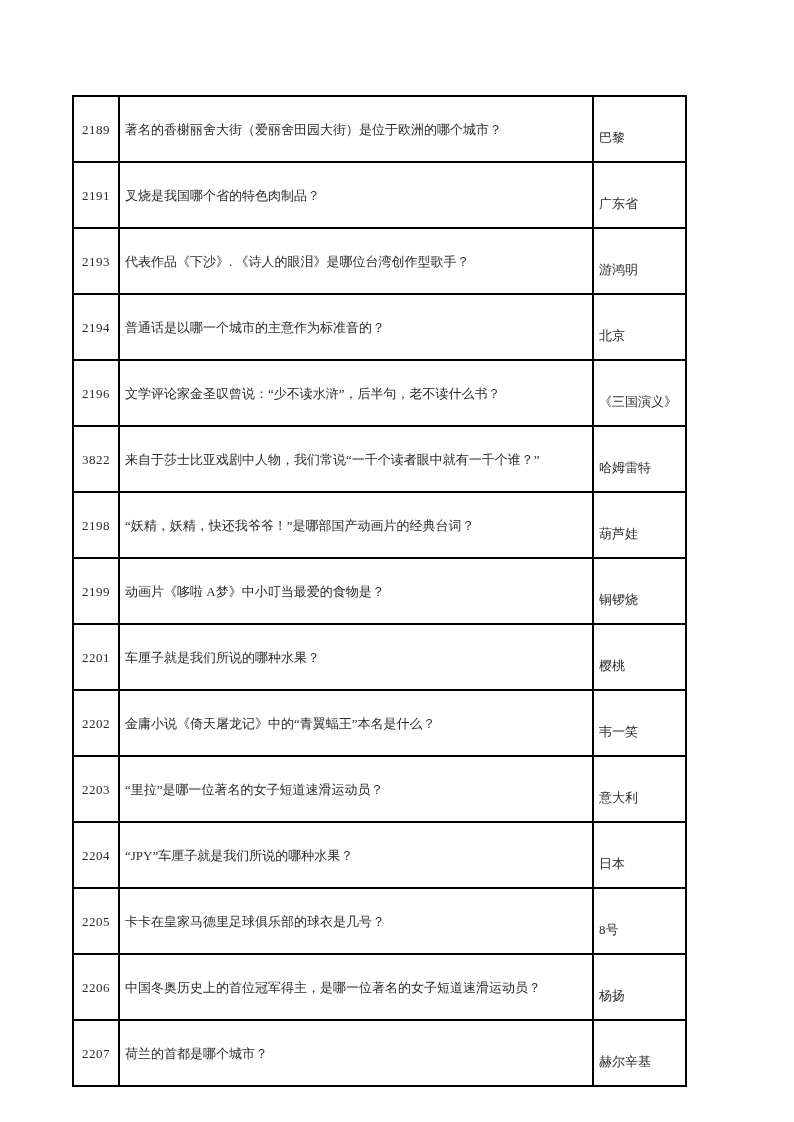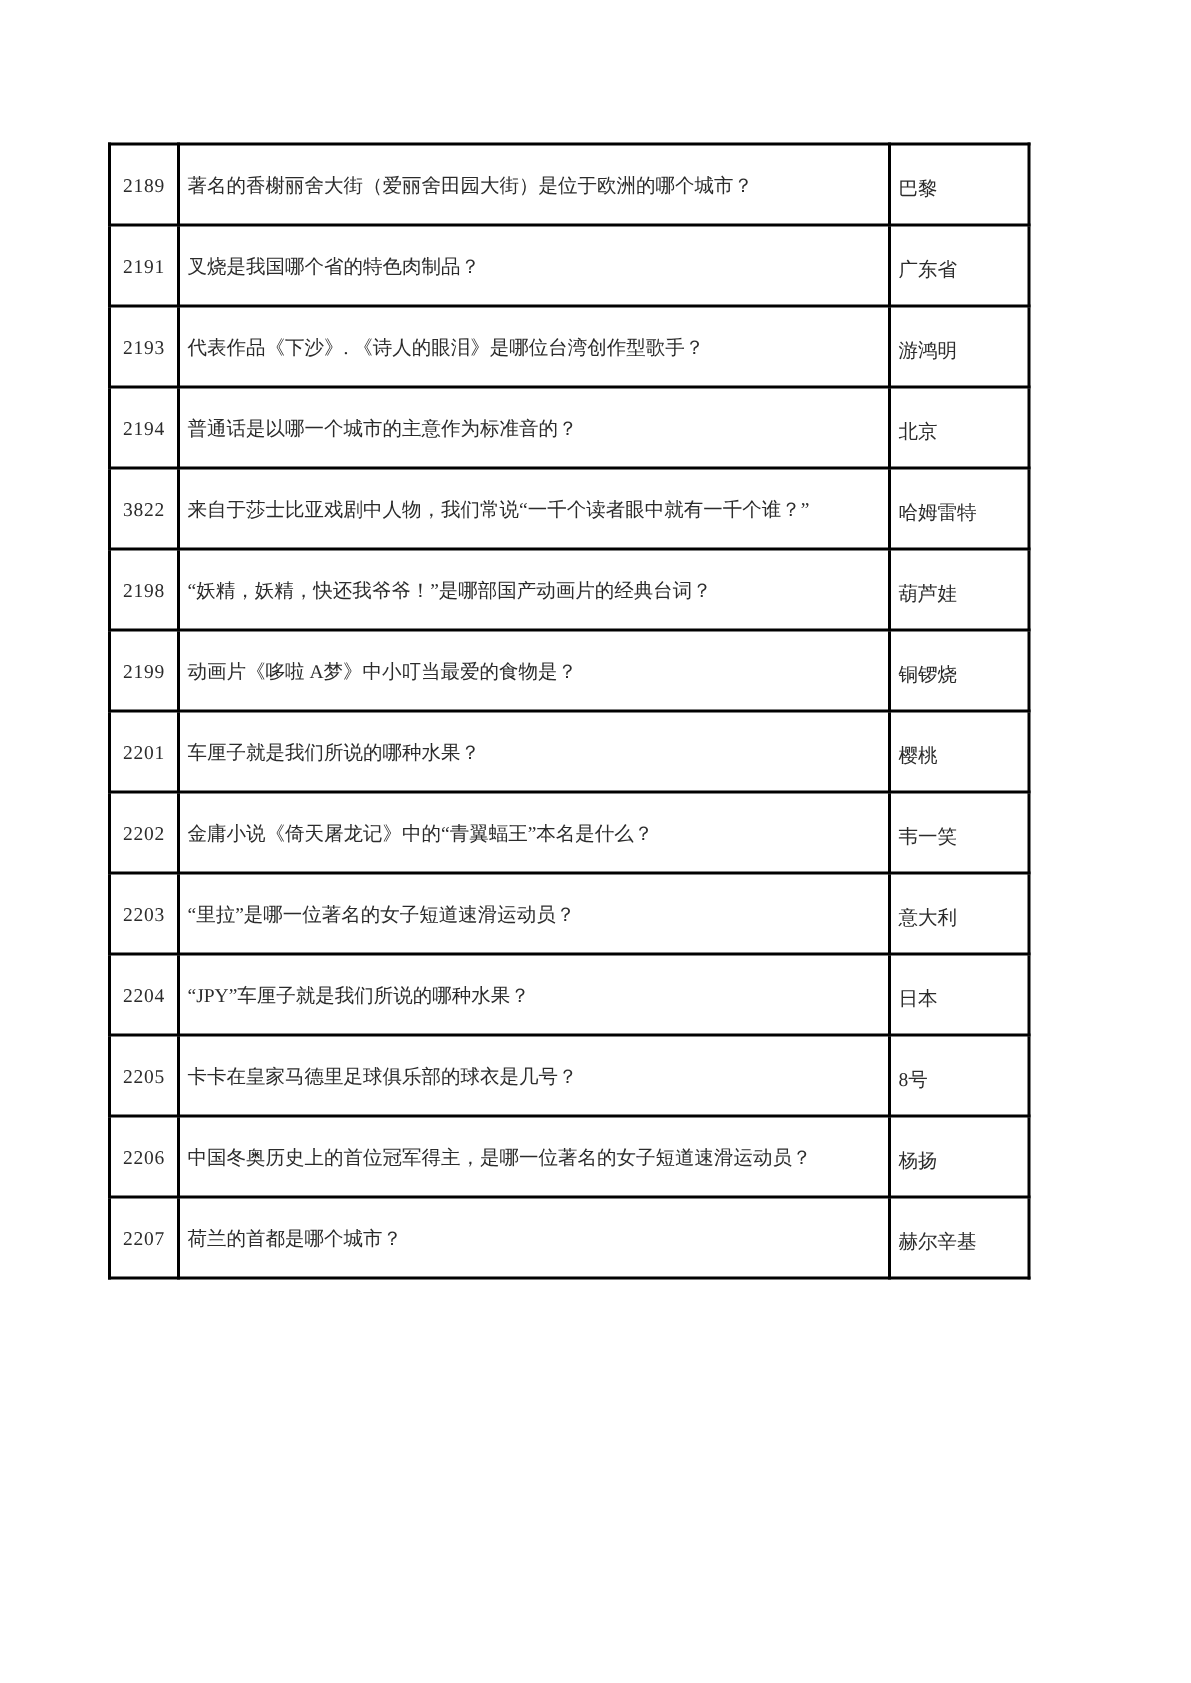--- a/index.html
+++ b/index.html
@@ -36,21 +36,21 @@
     text-align: center;
     padding: 0 2px;
     letter-spacing: 0.5px;
   }
   td.col-q {
     text-align: left;
     padding: 0 1px 0 5px;
   }
   td.col-a {
     text-align: left;
-    padding: 4px 4px 0 5px;
+    padding: 16px 4px 0 5px;
   }
 </style>
 </head>
 <body>
 
 <div class="page">
   <table class="quiz-table">
     <colgroup>
       <col style="width:46px">
       <col style="width:474px">
@@ -69,20 +69,25 @@
         </tr>
         <tr>
           <td class="col-id">2193</td>
           <td class="col-q">代表作品《下沙》. 《诗人的眼泪》是哪位台湾创作型歌手？</td>
           <td class="col-a">游鸿明</td>
         </tr>
         <tr>
           <td class="col-id">2194</td>
           <td class="col-q">普通话是以哪一个城市的主意作为标准音的？</td>
           <td class="col-a">北京</td>
+        </tr>
+        <tr>
+          <td class="col-id">2196</td>
+          <td class="col-q">文学评论家金圣叹曾说：“少不读水浒”，后半句，老不读什么书？</td>
+          <td class="col-a">《三国演义》</td>
         </tr>
         <tr>
           <td class="col-id">3822</td>
           <td class="col-q">来自于莎士比亚戏剧中人物，我们常说“一千个读者眼中就有一千个谁？”</td>
           <td class="col-a">哈姆雷特</td>
         </tr>
         <tr>
           <td class="col-id">2198</td>
           <td class="col-q">“妖精，妖精，快还我爷爷！”是哪部国产动画片的经典台词？</td>
           <td class="col-a">葫芦娃</td>

